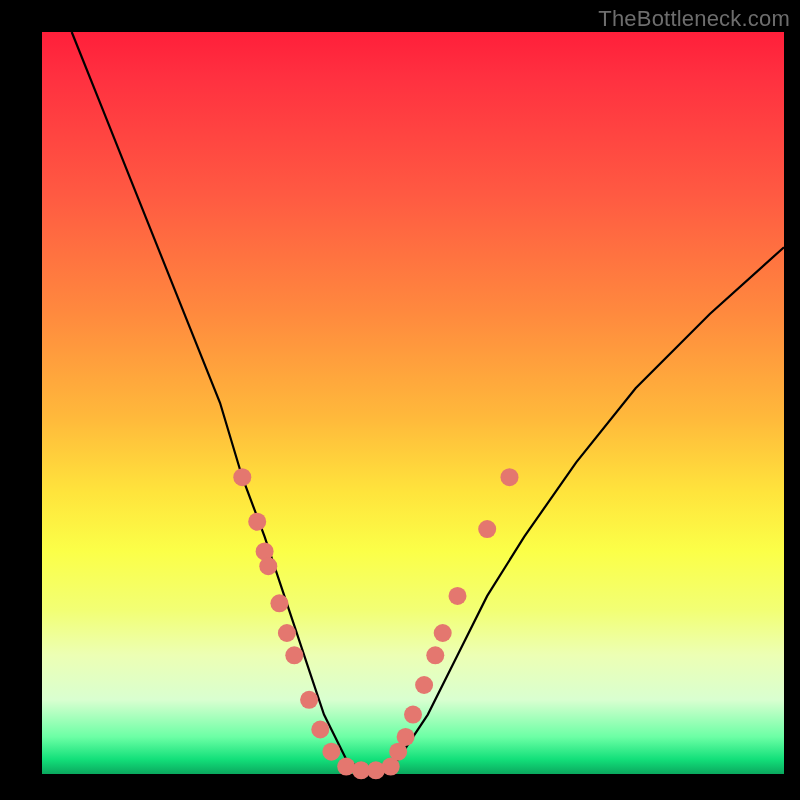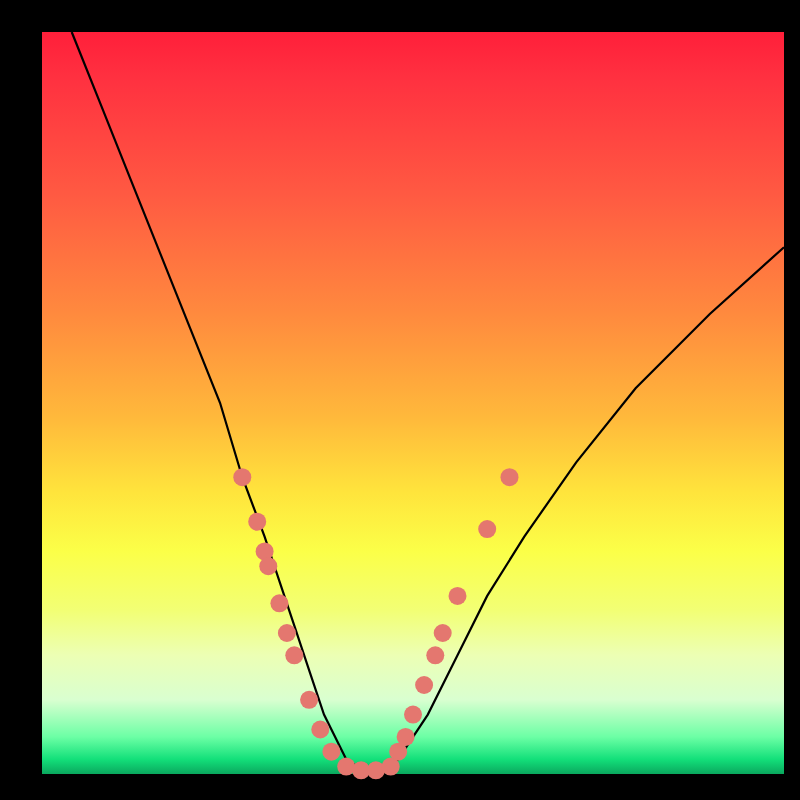--- a/index.html
+++ b/index.html
@@ -54,20 +54,21 @@
     top: 0;
     width: 742px;
     height: 742px;
     overflow: visible;
   }
 </style>
 </head>
 <body>
 
 <div class="frame">
+  <div class="watermark">TheBottleneck.com</div>
   <div class="plot">
     <svg class="curve" viewBox="0 0 742 742">
       <path id="curve-path" fill="none" stroke="#000000" stroke-width="2.2" d="M29.7 0.0 L59.4 74.2 L89.0 148.4 L118.7 222.6 L148.4 296.8 L178.1 371.0 L200.3 445.2 L222.6 504.6 L237.4 549.1 L252.3 593.6 L267.1 638.1 L282.0 682.6 L304.2 727.2 L326.5 742.0 L341.3 742.0 L356.2 727.2 L385.8 682.6 L415.5 623.3 L445.2 563.9 L482.3 504.6 L534.2 430.4 L593.6 356.2 L667.8 282.0 L742.0 215.2"></path>
       <g id="markers">
           <circle cx="200.3" cy="445.2" r="9" fill="#e4776f"></circle>
           <circle cx="215.2" cy="489.7" r="9" fill="#e4776f"></circle>
           <circle cx="222.6" cy="519.4" r="9" fill="#e4776f"></circle>
           <circle cx="226.3" cy="534.2" r="9" fill="#e4776f"></circle>
           <circle cx="237.4" cy="571.3" r="9" fill="#e4776f"></circle>
           <circle cx="244.9" cy="601.0" r="9" fill="#e4776f"></circle>

